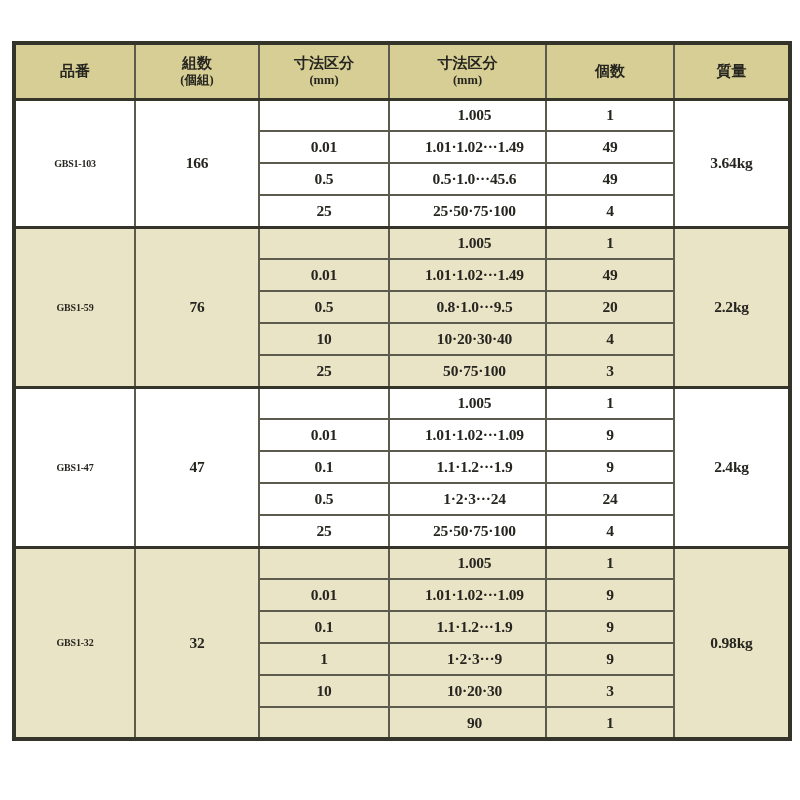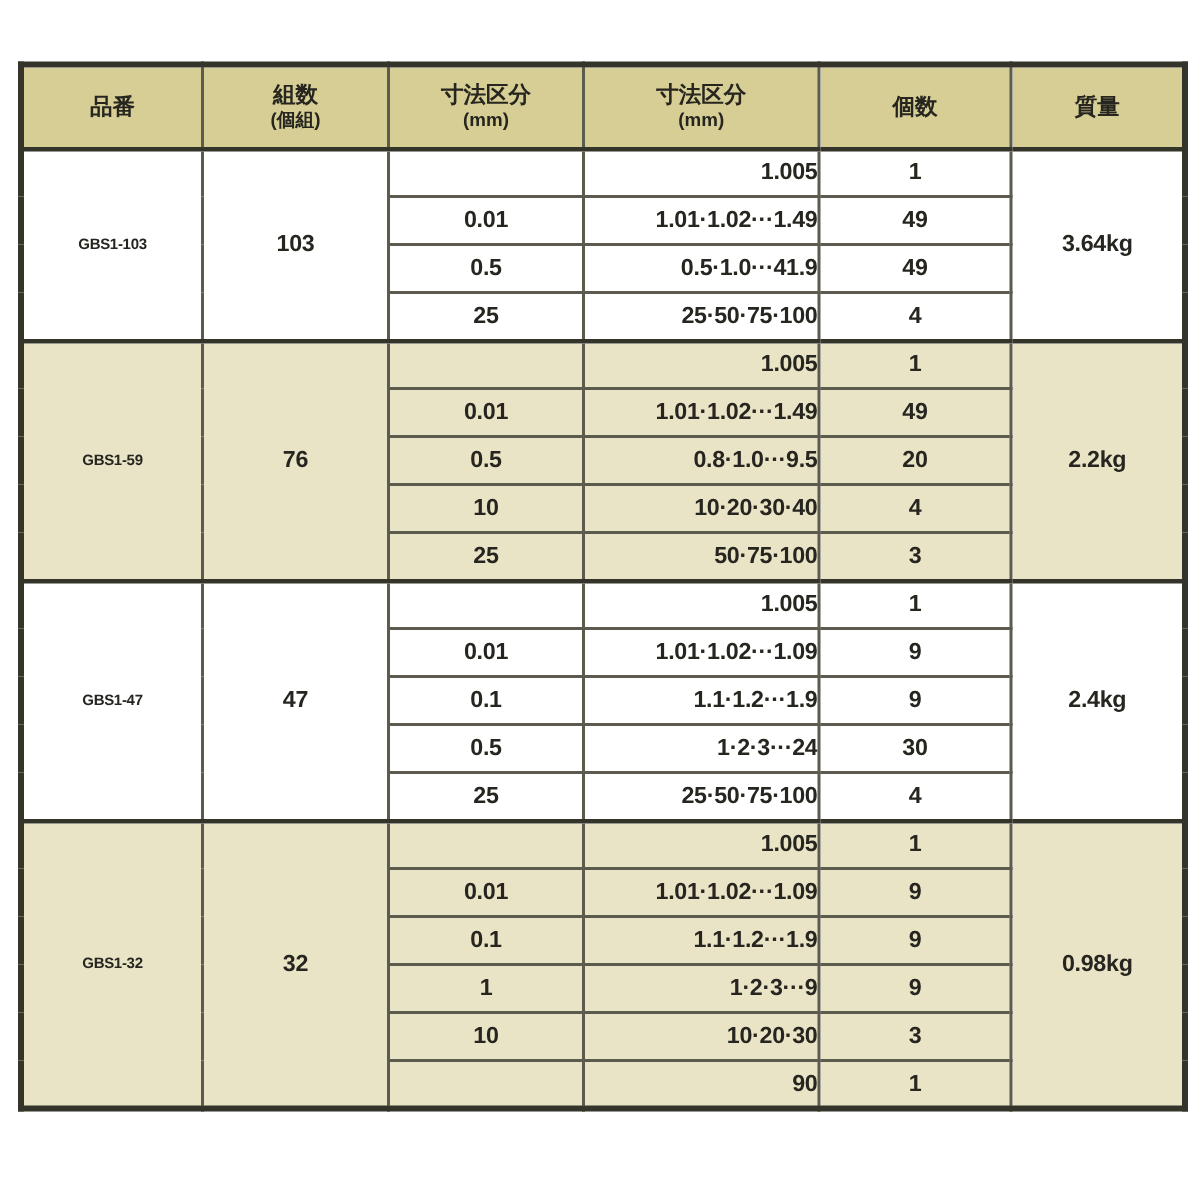--- a/index.html
+++ b/index.html
@@ -10,21 +10,21 @@
     --border-mid:#5c5b4e;
     --border-sub:#6b6a5c;
     --text:#26251f;
   }
   html,body{margin:0;padding:0;}
   body{
     width:800px;height:800px;background:#ffffff;
     font-family:"Liberation Sans","DejaVu Sans",sans-serif;
     color:var(--text);
   }
-  .page{position:relative;width:792px;height:800px;background:var(--white-bg);overflow:hidden;}
+  .page{position:relative;width:792px;height:800px;background:var(--white-bg);overflow:hidden;font-family:Liberation Serif, serif;}
   table.spec-table{
     position:absolute;left:12px;top:41px;width:776px;
     border-collapse:collapse;table-layout:fixed;
     background:var(--white-bg);
     border:4px solid var(--border-dark);
     color:var(--text);
   }
   thead tr{height:56px;}
   tbody tr{height:32px;}
   th,td{
@@ -38,21 +38,21 @@
   }
   thead th{
     background:var(--header-bg);
     border-bottom:3px solid var(--border-dark);
     font-size:15px;
     line-height:1.15;
   }
   .h-sub{display:block;font-size:12.5px;font-weight:700;}
   .h-sub:empty{display:none;}
   td{font-size:15.5px;letter-spacing:-0.2px;}
-  td.col-nominal{text-align:right;padding-left:14px;}
+  td.col-nominal{text-align:center;padding-left:14px;}
   tr.block-start td{border-top:3px solid var(--border-dark);}
   tr.sub-row td{border-top:2px solid var(--border-sub);}
   tr.shaded td{background:var(--shaded-bg);}
   td.col-part{font-size:10px;}
 </style>
 </head>
 <body>
 
 <div class="page">
   <table class="spec-table">
@@ -88,34 +88,34 @@
         </th>
         <th>
           <span class="h-main">質量</span>
           
         </th>
       </tr>
     </thead>
     <tbody>
         <tr class="block-start">
           <td class="col-part" rowspan="4">GBS1-103</td>
-          <td class="col-set" rowspan="4">103</td>
+          <td class="col-set" rowspan="4">166</td>
           <td class="col-step"></td>
           <td class="col-nominal">1.005</td>
           <td class="col-qty">1</td>
           <td class="col-mass" rowspan="4">3.64kg</td>
         </tr>
         <tr class="sub-row">
           <td class="col-step">0.01</td>
           <td class="col-nominal">1.01·1.02···1.49</td>
           <td class="col-qty">49</td>
         </tr>
         <tr class="sub-row">
           <td class="col-step">0.5</td>
-          <td class="col-nominal">0.5·1.0···41.9</td>
+          <td class="col-nominal">0.5·1.0···45.6</td>
           <td class="col-qty">49</td>
         </tr>
         <tr class="sub-row">
           <td class="col-step">25</td>
           <td class="col-nominal">25·50·75·100</td>
           <td class="col-qty">4</td>
         </tr>
         <tr class="shaded block-start">
           <td class="col-part" rowspan="5">GBS1-59</td>
           <td class="col-set" rowspan="5">76</td>
@@ -158,21 +158,21 @@
           <td class="col-qty">9</td>
         </tr>
         <tr class="sub-row">
           <td class="col-step">0.1</td>
           <td class="col-nominal">1.1·1.2···1.9</td>
           <td class="col-qty">9</td>
         </tr>
         <tr class="sub-row">
           <td class="col-step">0.5</td>
           <td class="col-nominal">1·2·3···24</td>
-          <td class="col-qty">30</td>
+          <td class="col-qty">24</td>
         </tr>
         <tr class="sub-row">
           <td class="col-step">25</td>
           <td class="col-nominal">25·50·75·100</td>
           <td class="col-qty">4</td>
         </tr>
         <tr class="shaded block-start">
           <td class="col-part" rowspan="6">GBS1-32</td>
           <td class="col-set" rowspan="6">32</td>
           <td class="col-step"></td>

